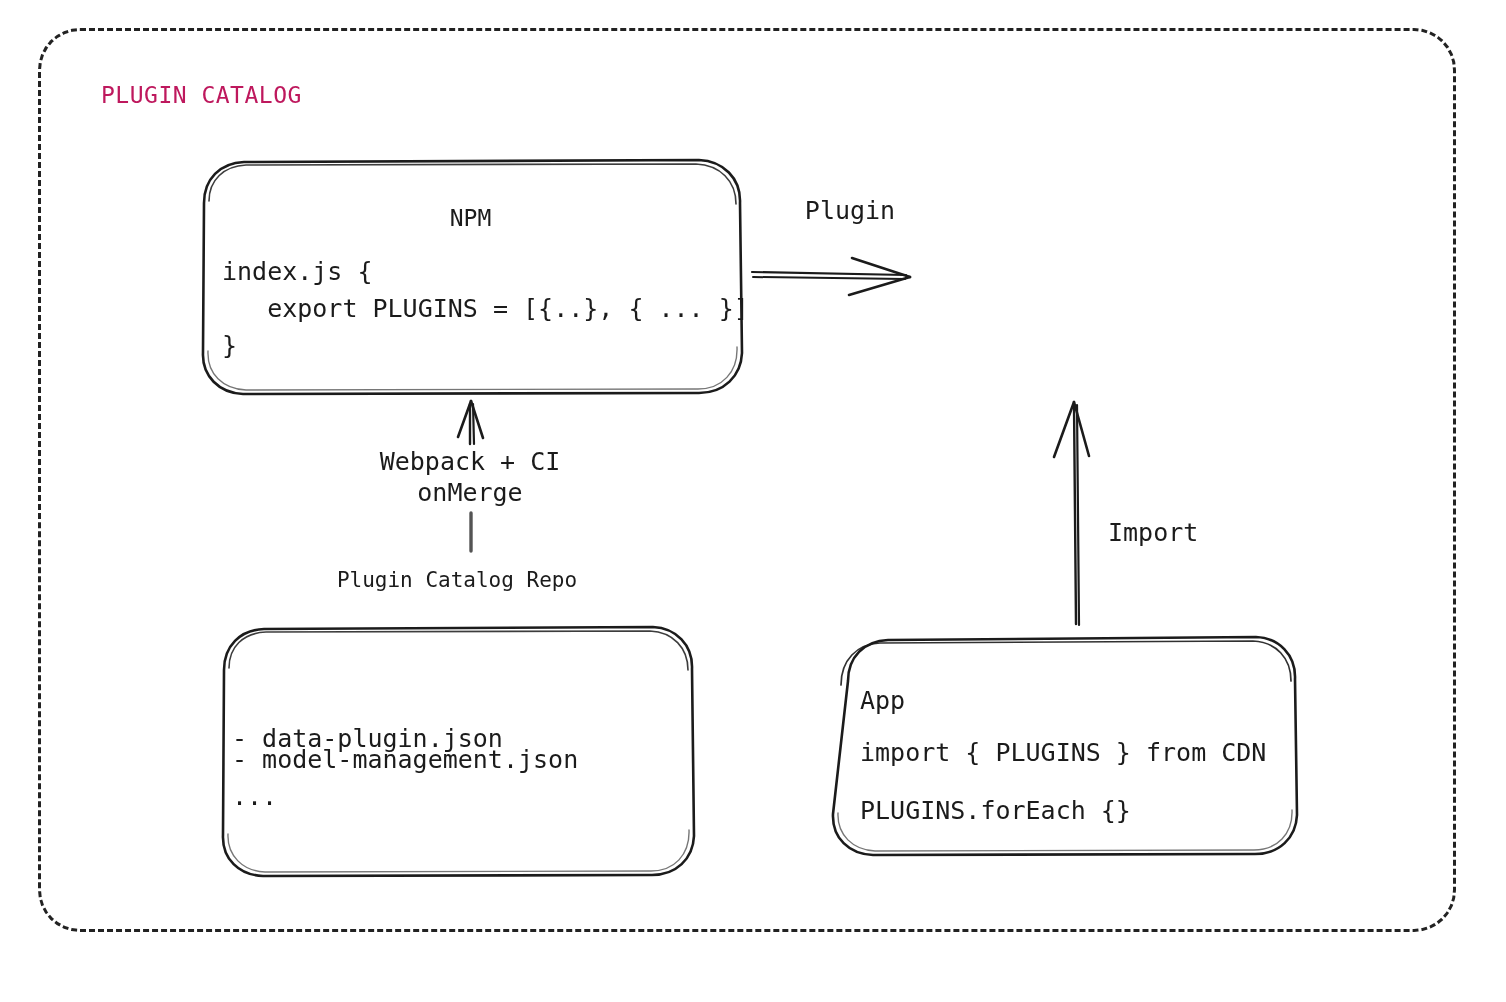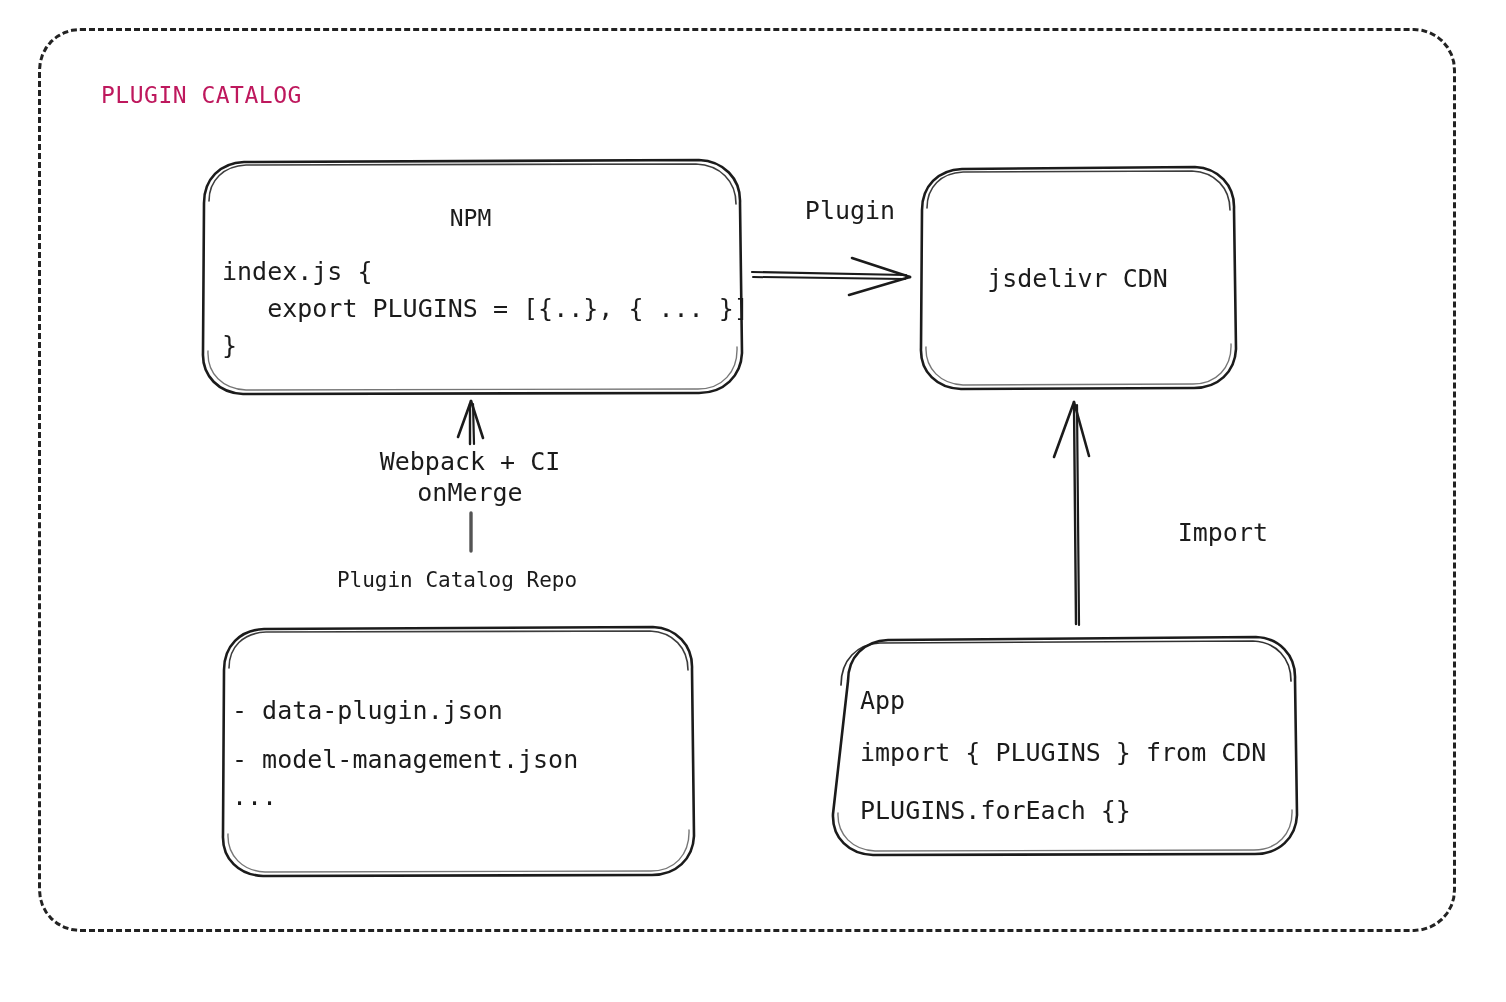--- a/index.html
+++ b/index.html
@@ -102,41 +102,31 @@
       <path d="M 541 190 C 542 215 526 232 502 232 L 50 233 C 27 232 11 217 12 194" fill="none" stroke="#1b1b1b" stroke-width="1.4" stroke-linecap="round" opacity="0.6"></path>
     </svg>
     <div class="content">
       <div class="node-title-center" style="top:48px;">NPM</div>
       <div class="code-line" style="left:26px; top:100px;">index.js {</div>
       <div class="code-line" style="left:26px; top:137px;">   export PLUGINS = [{..}, { ... }]</div>
       <div class="code-line" style="left:26px; top:174px;">}</div>
     </div>
   </div>
 
-  <div class="node" style="left:915px; top:164px; width:325px; height:228px;">
-    <svg width="325" height="228" viewBox="0 0 325 228">
-      <path d="M 7 46 C 7 22 23 6 47 5 L 280 3 C 303 4 320 21 319 45 L 321 185 C 320 208 303 224 279 224 L 46 225 C 22 224 5 208 6 184 Z" fill="#ffffff" stroke="#1b1b1b" stroke-width="2.6" stroke-linejoin="round" stroke-linecap="round"></path>
-      <path d="M 12 44 C 12 23 26 9 48 8 L 277 7 C 300 8 315 24 315 46" fill="none" stroke="#1b1b1b" stroke-width="1.6" stroke-linecap="round" opacity="0.85"></path>
-      <path d="M 316 180 C 317 204 301 220 278 220 L 48 221 C 26 220 10 205 11 183" fill="none" stroke="#1b1b1b" stroke-width="1.4" stroke-linecap="round" opacity="0.6"></path>
-    </svg>
-    <div class="content">
-      <div class="node-title-center" style="top:100px; font-size:25px;">jsdelivr CDN</div>
-    </div>
-  </div>
 
   <div class="label-text" style="left:216px; top:568px; width:482px; font-size:21px;">Plugin Catalog Repo</div>
 
   <div class="node" style="left:216px; top:624px; width:482px; height:256px;">
     <svg width="482" height="256" viewBox="0 0 482 256">
       <path d="M 8 46 C 8 22 24 6 48 5 L 437 3 C 460 4 477 21 476 45 L 478 212 C 477 235 460 251 436 251 L 47 252 C 23 251 6 235 7 211 Z" fill="#ffffff" stroke="#1b1b1b" stroke-width="2.6" stroke-linejoin="round" stroke-linecap="round"></path>
       <path d="M 13 44 C 13 23 27 9 50 8 L 434 7 C 457 8 472 24 472 46" fill="none" stroke="#1b1b1b" stroke-width="1.6" stroke-linecap="round" opacity="0.85"></path>
       <path d="M 473 206 C 474 231 458 247 435 247 L 49 248 C 27 247 11 232 12 210" fill="none" stroke="#1b1b1b" stroke-width="1.4" stroke-linecap="round" opacity="0.6"></path>
     </svg>
     <div class="content">
-      <div class="code-line" style="left:16px; top:72px;">- data-plugin.json</div>
+      <div class="code-line" style="left:16px; top:100px;">- data-plugin.json</div>
       <div class="code-line" style="left:16px; top:121px;">- model-management.json</div>
       <div class="code-line" style="left:16px; top:158px;">...</div>
     </div>
   </div>
 
   <div class="node" style="left:828px; top:633px; width:472px; height:225px;">
     <svg width="472" height="225" viewBox="0 0 472 225">
       <path d="M 20 48 C 20 24 36 8 60 7 L 428 4 C 451 5 468 22 467 46 L 469 182 C 468 205 451 221 427 221 L 45 222 C 21 221 4 205 5 181 Z" fill="#ffffff" stroke="#1b1b1b" stroke-width="2.6" stroke-linejoin="round" stroke-linecap="round"></path>
       <path d="M 13 52 C 13 27 29 11 52 10 L 425 8 C 448 9 463 25 463 48" fill="none" stroke="#1b1b1b" stroke-width="1.7" stroke-linecap="round" opacity="0.9"></path>
       <path d="M 464 177 C 465 201 449 217 426 217 L 47 218 C 25 217 9 202 10 180" fill="none" stroke="#1b1b1b" stroke-width="1.4" stroke-linecap="round" opacity="0.6"></path>
@@ -172,15 +162,15 @@
       <path d="M 1054 457 L 1074 402" fill="none" stroke="#1b1b1b" stroke-width="2.6" stroke-linecap="round"></path>
       <path d="M 1074 402 L 1089 456" fill="none" stroke="#1b1b1b" stroke-width="2.6" stroke-linecap="round"></path>
     </g>
   </svg>
 
   <div class="label-text" style="left:790px; top:196px; width:120px; font-size:25px;">Plugin</div>
 
   <div class="label-text" style="left:320px; top:447px; width:300px; font-size:25px;">Webpack + CI</div>
   <div class="label-text" style="left:320px; top:478px; width:300px; font-size:25px;">onMerge</div>
 
-  <div class="label-text" style="left:1108px; top:518px; width:160px; font-size:25px; text-align:right;">Import</div>
+  <div class="label-text" style="left:1108px; top:518px; width:160px; font-size:25px; text-align:left;">Import</div>
 
 </div>
 
 </body></html>

